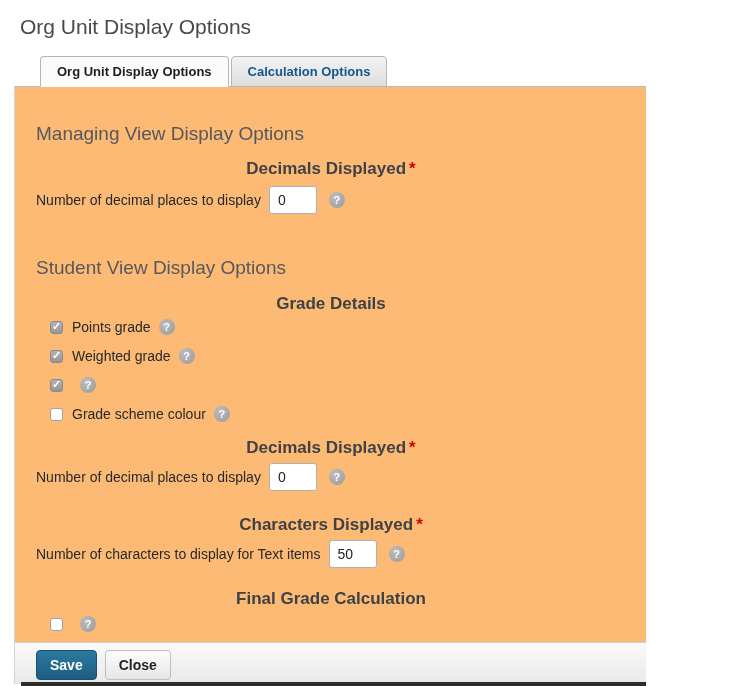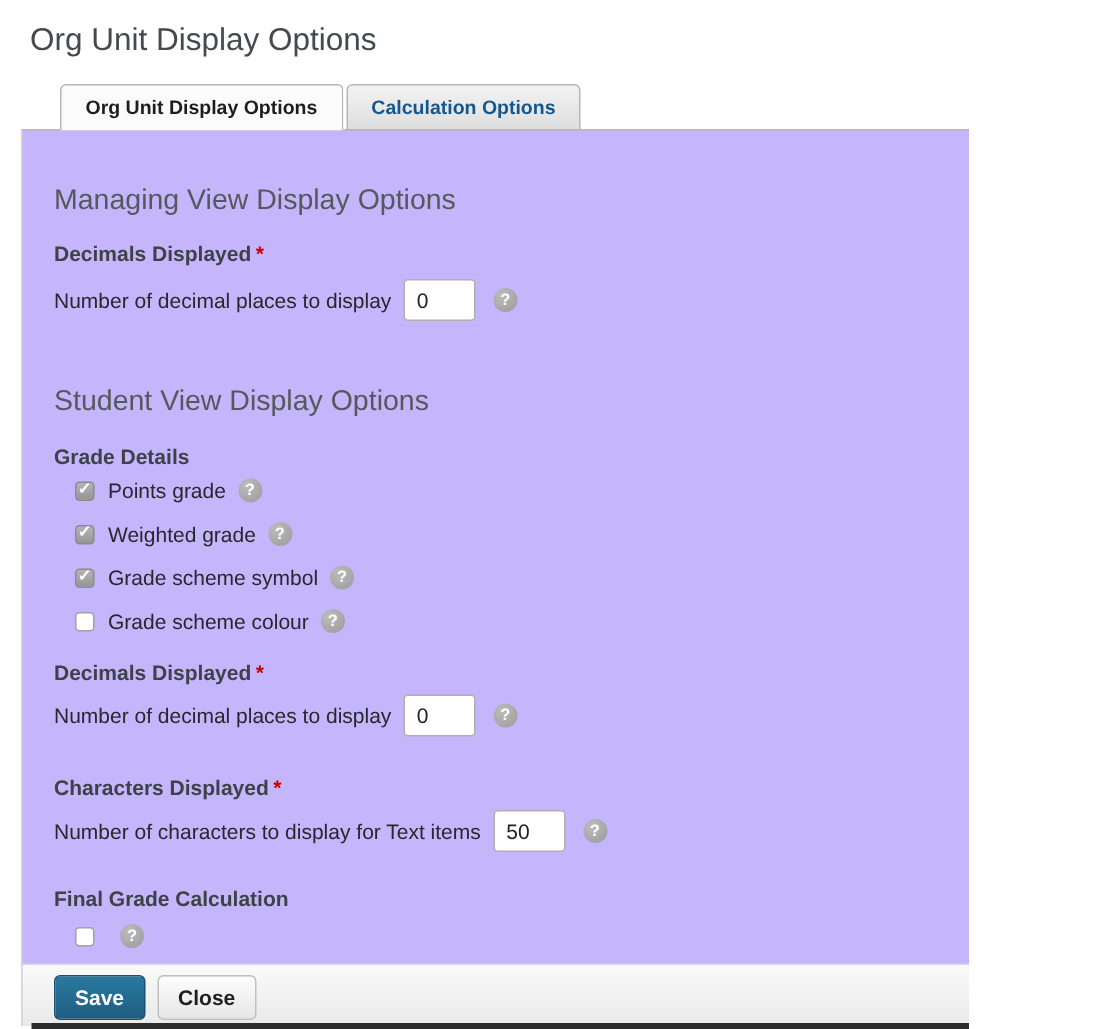--- a/index.html
+++ b/index.html
@@ -9,28 +9,28 @@
   .title-block{ padding:14px 0 0 20px; }
   .page-title{ font-size:21px; font-weight:400; color:#454a4e; line-height:26px; }
 
   .tabs{ display:flex; margin:16px 0 -1px 20px; position:relative; z-index:2; }
   .tab{ font-size:13px; line-height:14px; font-weight:bold; padding:8px 16px 7px;
         border:1px solid #b6b6b6; border-radius:4px 4px 0 0; margin-right:2px;
         background:linear-gradient(#f3f3f3,#dedede); color:#14568e; cursor:pointer; }
   .tab.active{ background:#fbfbfb; color:#1d1d1d; border-bottom:1px solid #fbfbfb; }
 
   .panel{ margin-left:14px; height:598px; position:relative;
-          border-top:1px solid #b9b9b9; border-left:1px solid #d4d4d4; background:#c4b5fd; }
+          border-top:1px solid #b9b9b9; border-left:1px solid #d4d4d4; background:#fdba74; }
   .content{ padding:36px 20px 0 21px; }
 
   .section-heading{ font-size:19px; font-weight:400; color:#56595c; line-height:22px; }
   .h-managing{ margin-bottom:16px; }
   .h-student{ margin-top:42px; margin-bottom:17px; }
 
-  .bold-label{ font-size:14px; font-weight:bold; color:#3e4246; line-height:16px; }
+  .bold-label{ font-size:17px; font-weight:bold; color:#3e4246; line-height:16px;text-align:center; }
   .req{ color:#cc0000; font-weight:bold; margin-left:3px; }
   .mb8{ margin-bottom:8px; } .mb6{ margin-bottom:6px; } .mb4{ margin-bottom:4px; }
   .mt25{ margin-top:25px; } .mt22{ margin-top:22px; }
 
   .field-row{ display:flex; align-items:center; height:30px; font-size:14px; color:#26292c; }
   .num-input{ width:48px; height:28px; border:1px solid #b0b0b0; border-radius:3px;
               font-size:14px; color:#222; padding:0 0 0 8px; margin-left:8px;
               background:#fff; font-family:inherit; }
 
   .help{ width:16px; height:16px; border-radius:50%; flex:0 0 auto;
@@ -105,21 +105,20 @@
         <span class="checkbox checked">
             <span class="mark">✓</span>
           </span>
         <span class="check-label">Weighted grade</span>
         <span class="help">?</span>
       </div>
       <div class="check-row">
         <span class="checkbox checked">
             <span class="mark">✓</span>
           </span>
-        <span class="check-label">Grade scheme symbol</span>
         <span class="help">?</span>
       </div>
       <div class="check-row last">
         <span class="checkbox"></span>
         <span class="check-label">Grade scheme colour</span>
         <span class="help">?</span>
       </div>
 
       <div class="bold-label mb6">
         <span>Decimals Displayed</span><span class="req">*</span>

